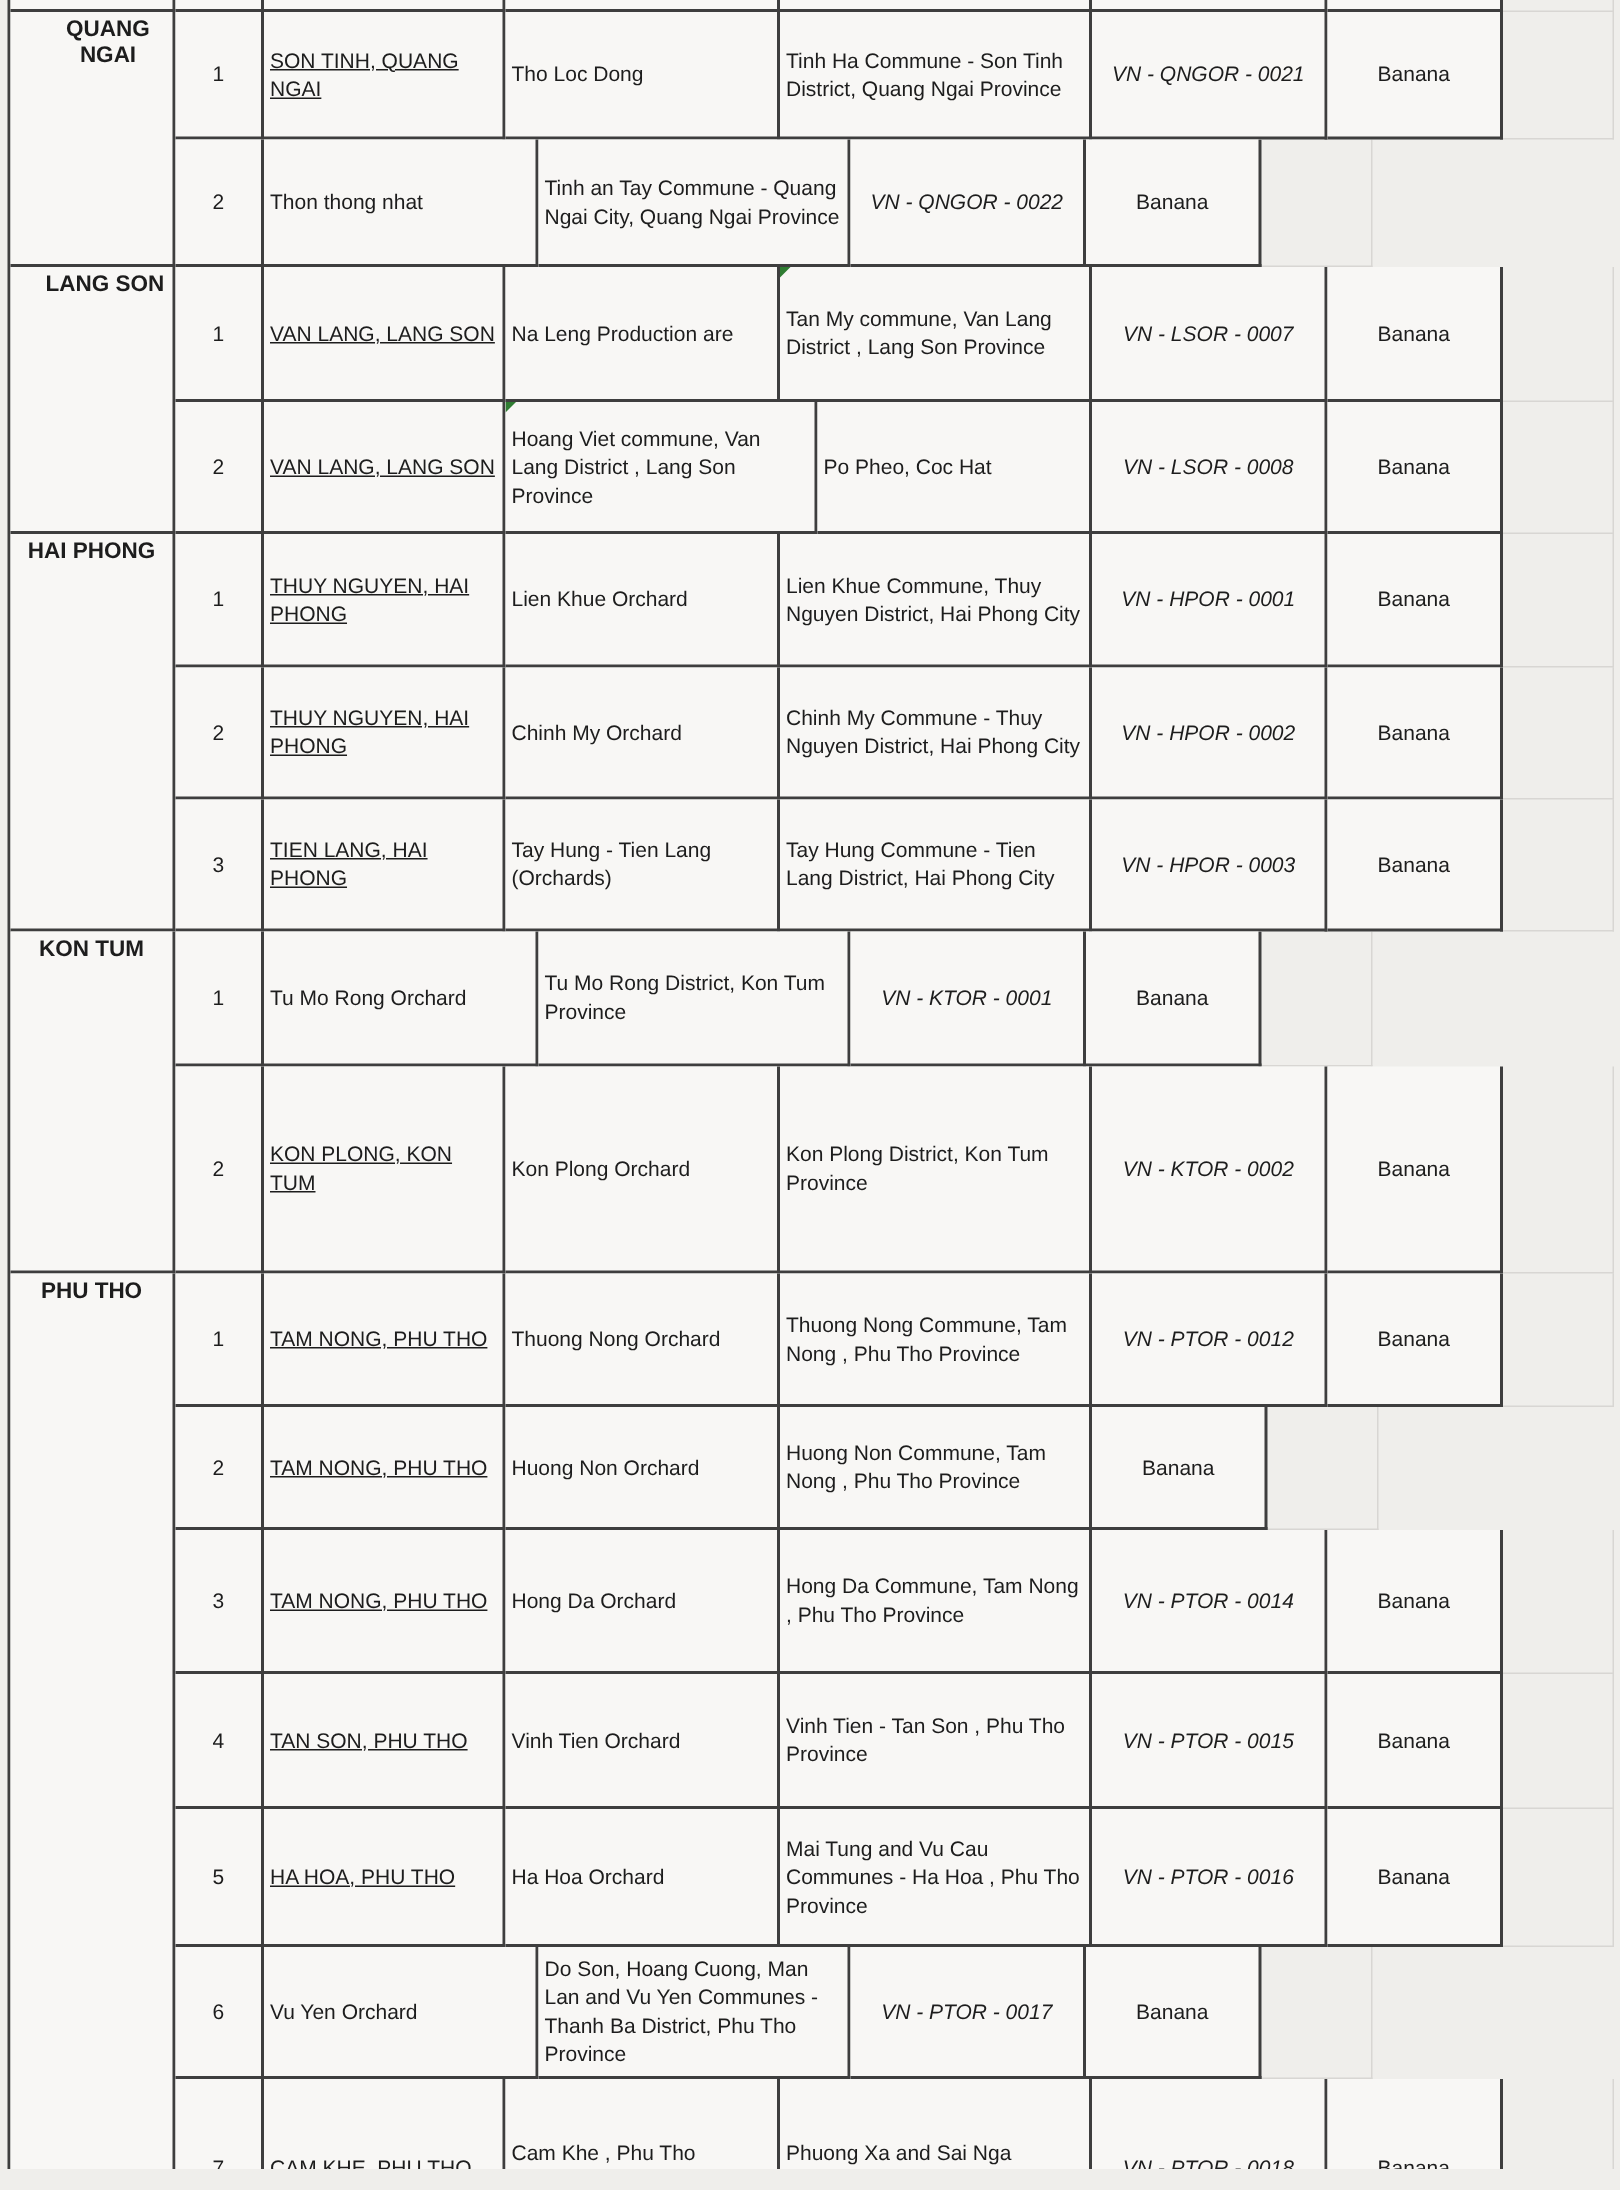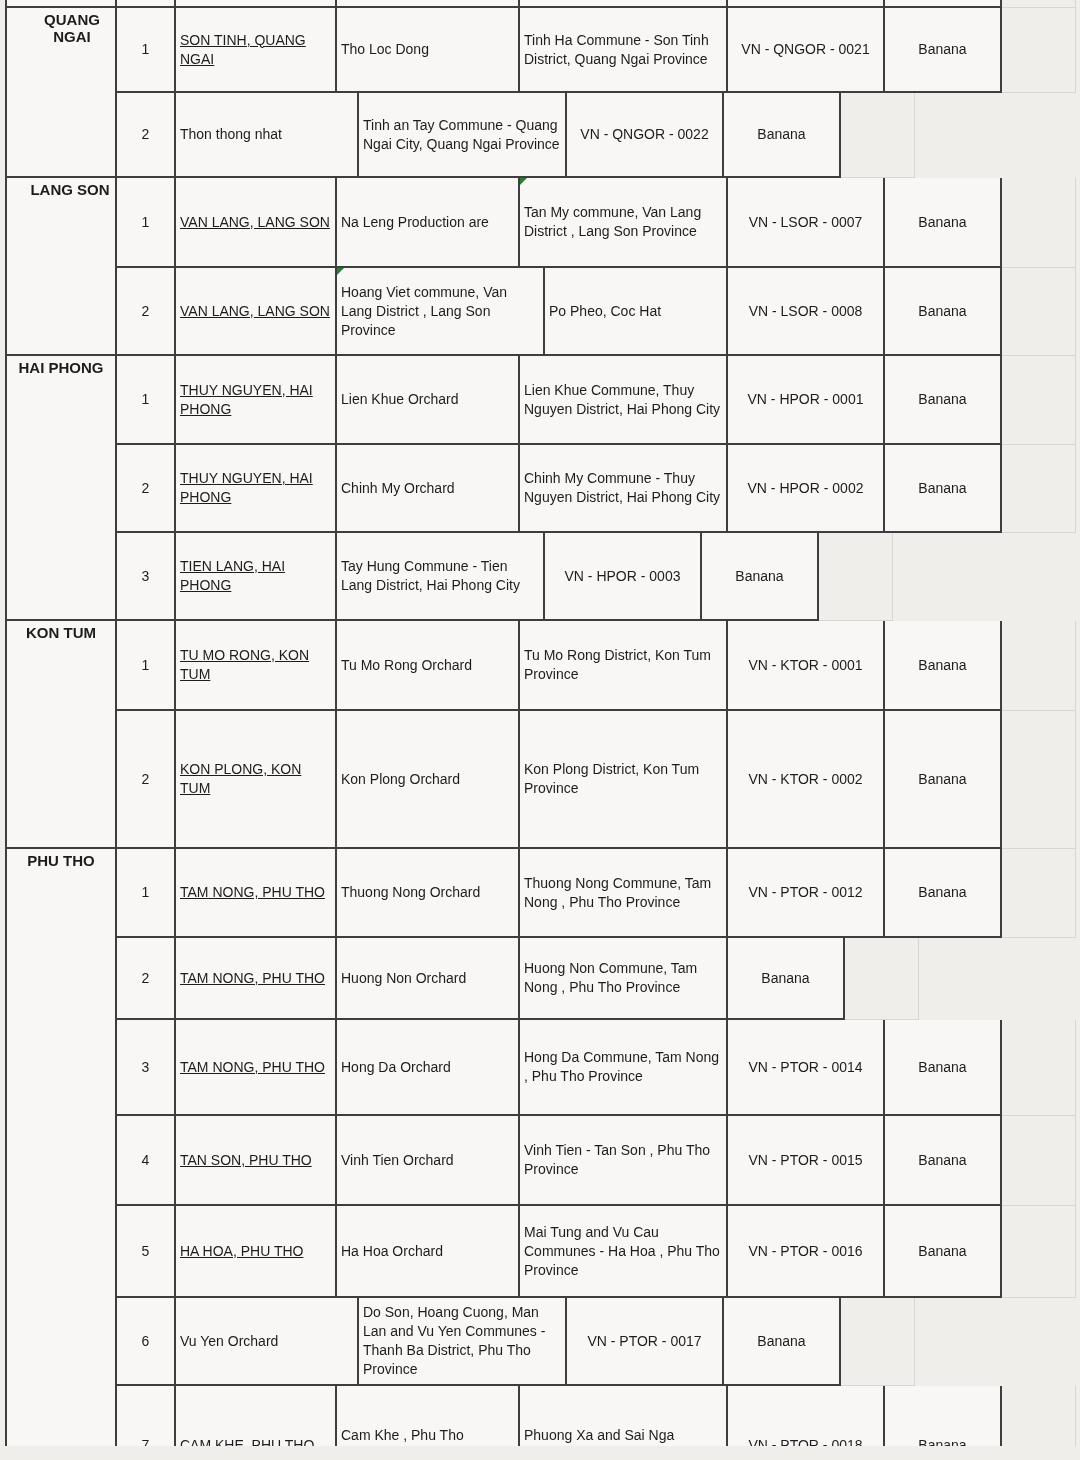--- a/index.html
+++ b/index.html
@@ -44,21 +44,21 @@
     display:flex;align-items:center;
     font-size:14px;line-height:19px;
     overflow:hidden;position:relative;
   }
   .cell.left{padding:1px 2px 1px 4px;text-align:left;}
   .cell.center{justify-content:center;text-align:center;padding:1px 2px;}
   .c-no{width:59px;}
   .c-district{width:161px;text-decoration:underline;}
   .c-orchard{width:183px;}
   .c-address{width:208px;}
-  .c-code{width:157px;}
+  .c-code{width:157px;font-style:italic;}
   .c-fruit{width:117px;}
   .ghost{
     box-sizing:border-box;width:74px;
     border-right:1px solid var(--faint);
     border-bottom:1px solid var(--faint);
     background:transparent;
   }
   .flag{
     position:absolute;top:0;left:0;width:0;height:0;
     border-top:7px solid #2f7d32;
@@ -223,42 +223,42 @@
             </div>
             <div class="ghost"></div>
           </div>
           <div class="row" style="height: 88px;">
             <div class="cell c-no center">
               <span>3</span>
             </div>
             <div class="cell c-district left">
               <span>TIEN LANG, HAI PHONG</span>
             </div>
+            <div class="cell c-orchard left">
+              <span>Tay Hung - Tien Lang (Orchards)</span>
+            </div>
             <div class="cell c-address left">
               <span>Tay Hung Commune  - Tien Lang District, Hai Phong City</span>
             </div>
             <div class="cell c-code center">
               <span>VN - HPOR - 0003</span>
             </div>
             <div class="cell c-fruit center">
               <span>Banana</span>
             </div>
             <div class="ghost"></div>
           </div>
         </div>
       </div>
       <div class="section">
         <div class="prov" style="height: 228px;">KON TUM</div>
         <div class="rows">
           <div class="row" style="height: 90px;">
             <div class="cell c-no center">
               <span>1</span>
-            </div>
-            <div class="cell c-district left">
-              <span>TU MO RONG, KON TUM</span>
             </div>
             <div class="cell c-orchard left">
               <span>Tu Mo Rong Orchard</span>
             </div>
             <div class="cell c-address left">
               <span>Tu Mo Rong District, Kon Tum Province</span>
             </div>
             <div class="cell c-code center">
               <span>VN - KTOR - 0001</span>
             </div>

